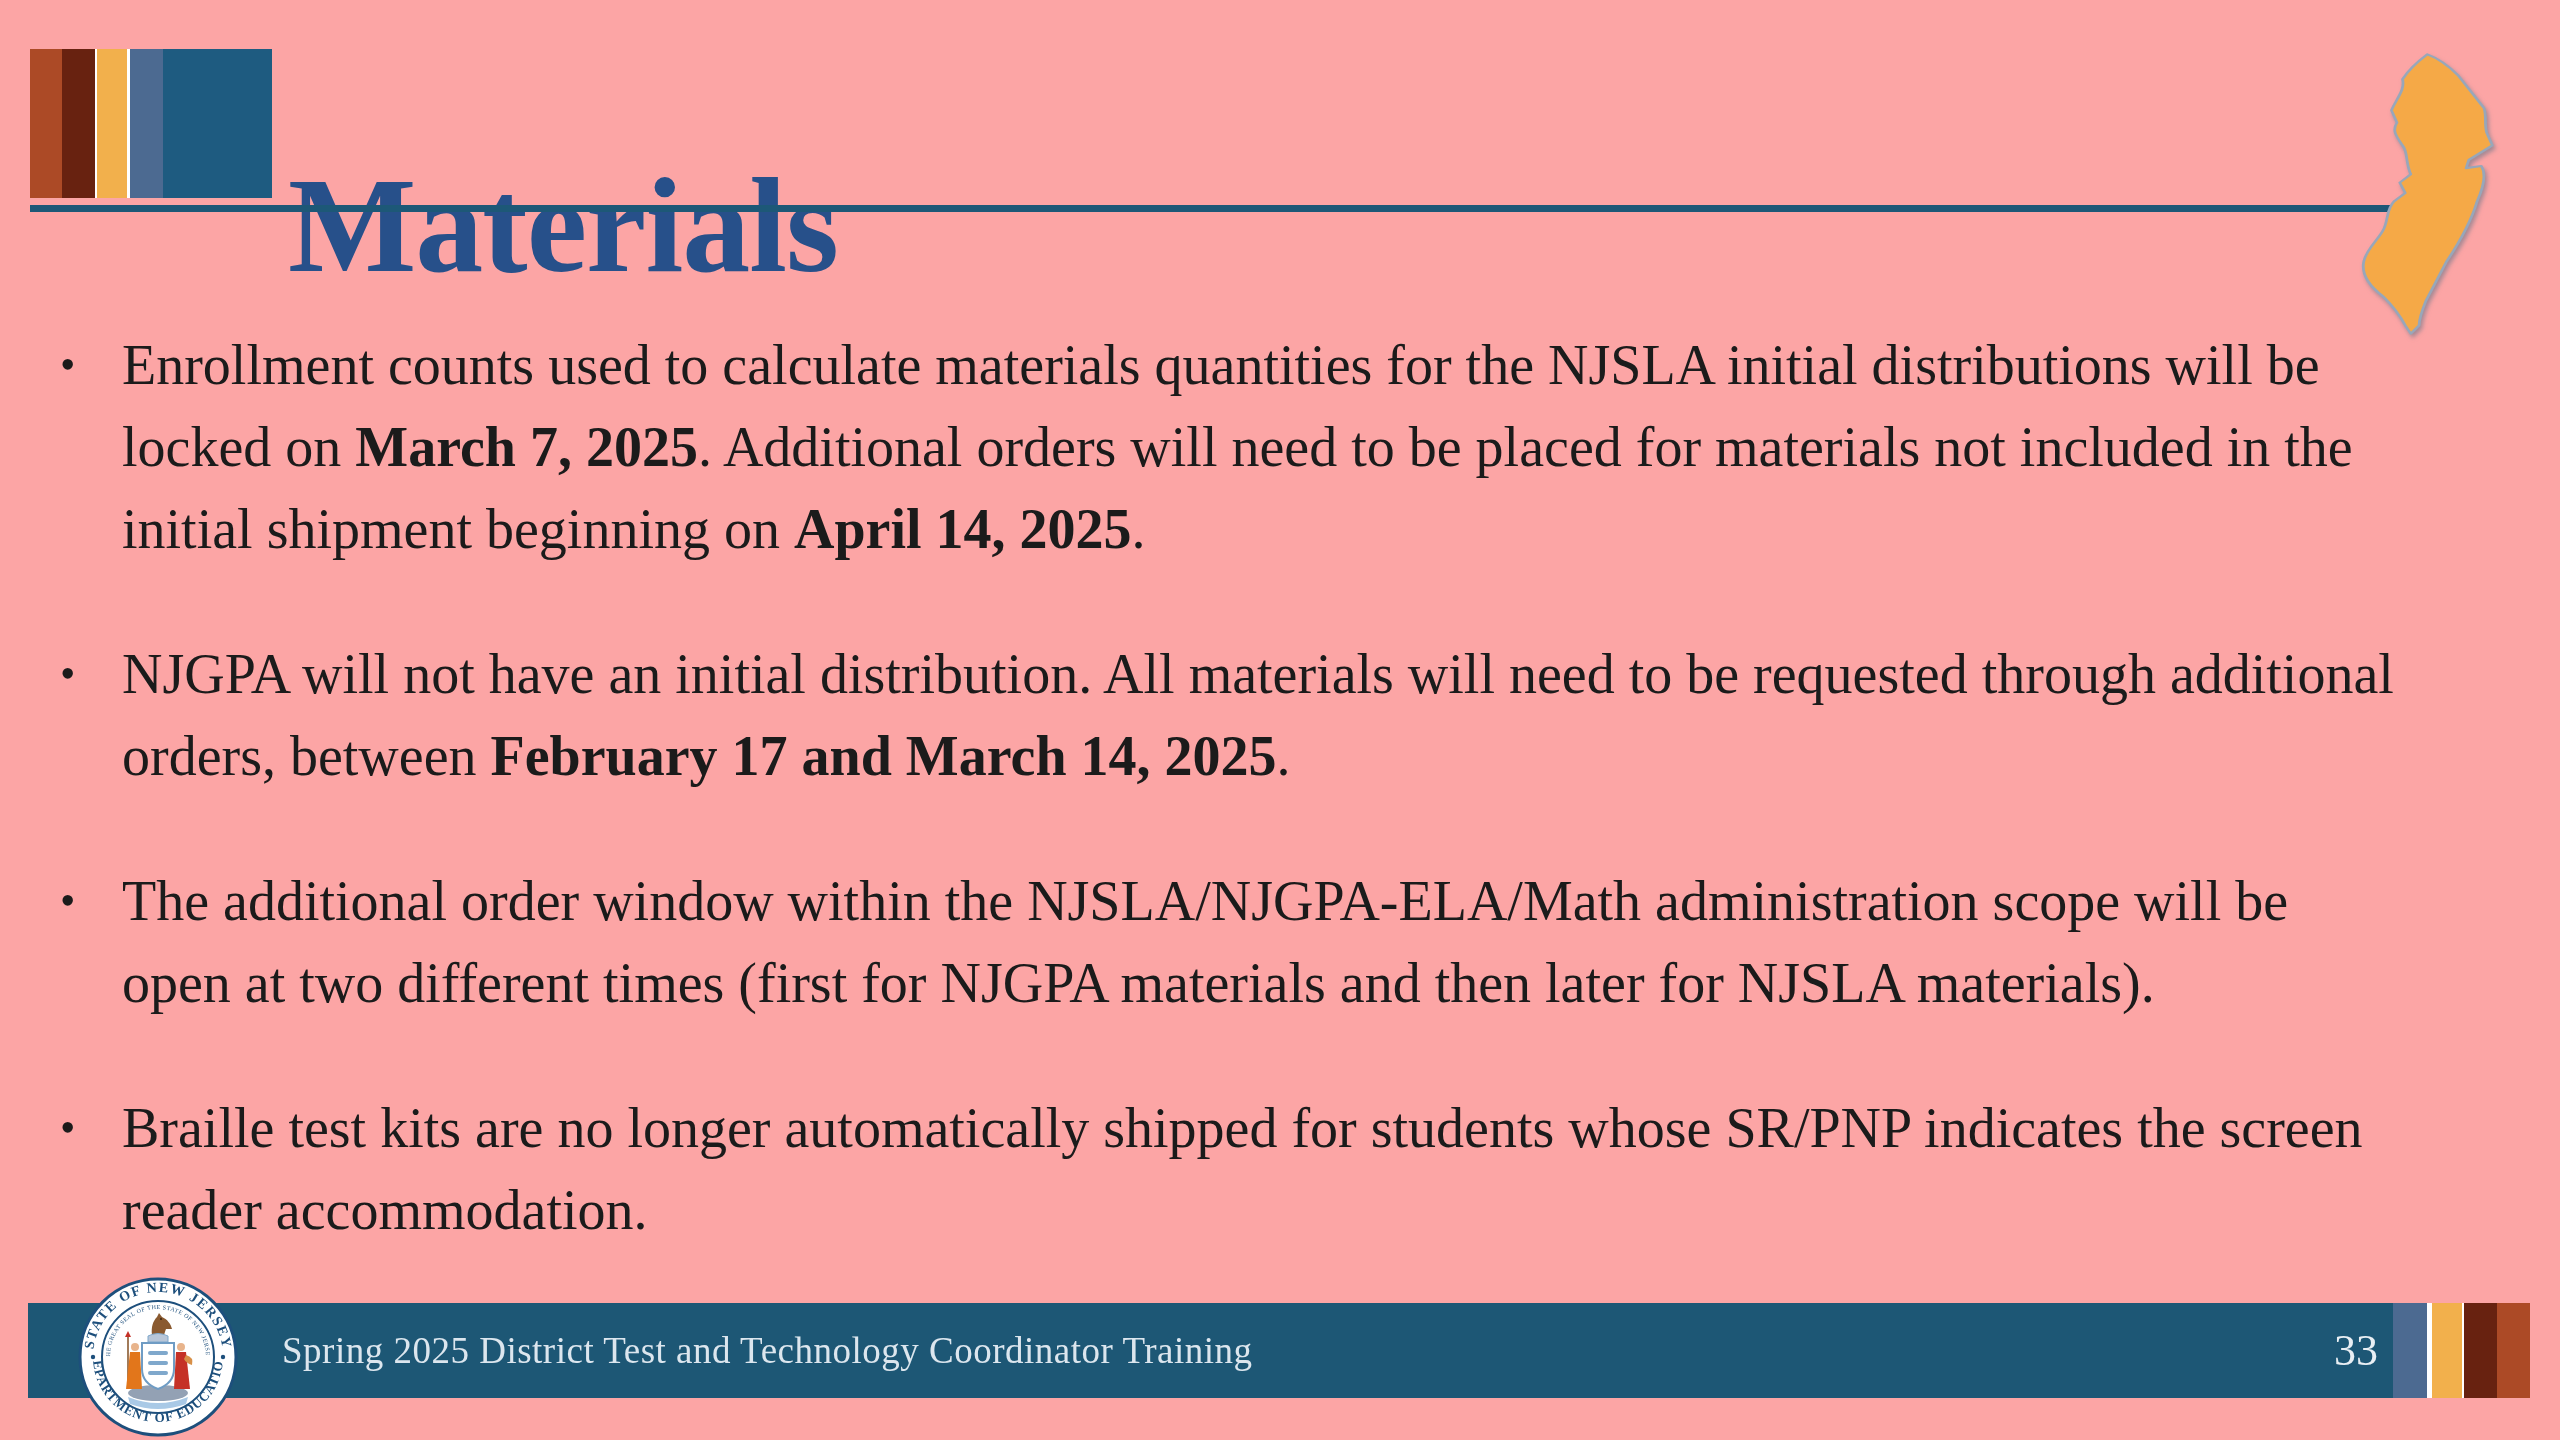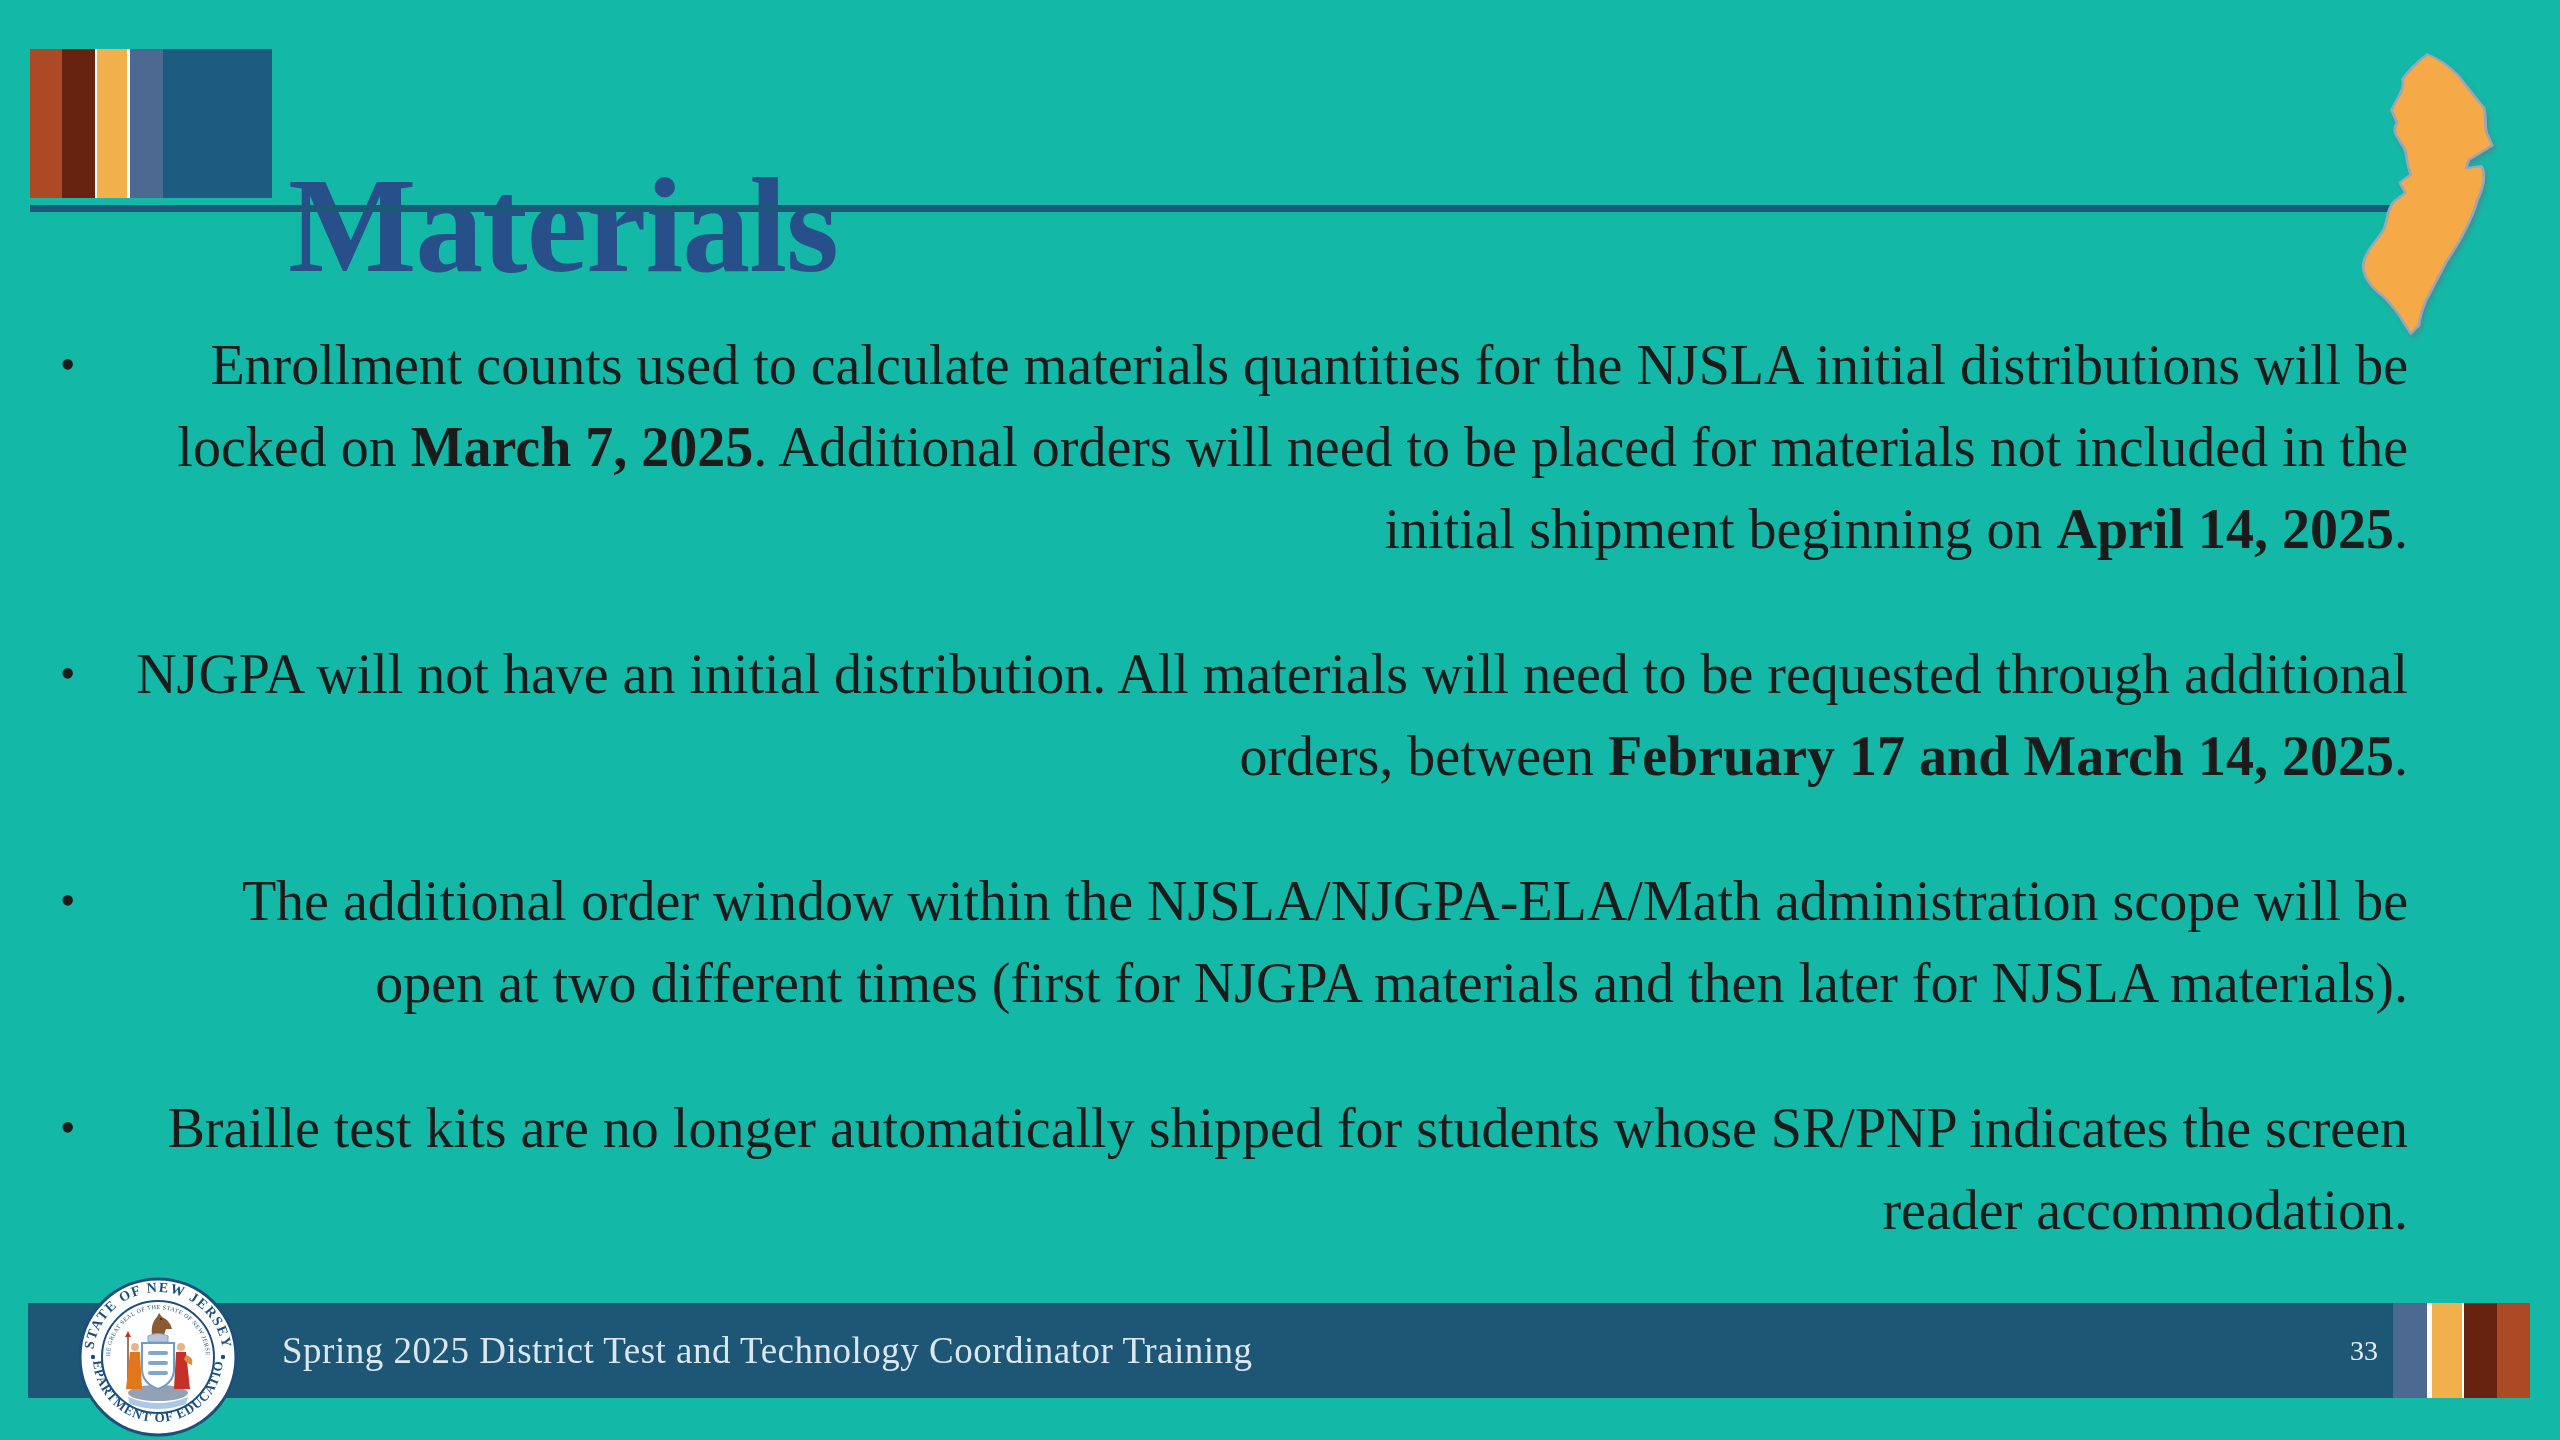--- a/index.html
+++ b/index.html
@@ -1,22 +1,21 @@
 <!DOCTYPE html>
 <html style="--rust: #AC4A26; --maroon: #682210; --gold: #F2B04C; --steel: #4C6A91; --teal: #1E5B80; --rule_teal: #1D5877; --footer_bar: #1D5775; --title_blue: #27508A; --nj_orange: #F5A947; --seal_blue: #1D4F7C;"><head>
 <meta charset="utf-8">
 <style>
   html,body{margin:0;padding:0;background:#888;}
   .slide{
     position:relative;
     width:2560px;height:1440px;
-    background:#14b8a6;
+    background:#fca5a5;
     overflow:hidden;
     font-family:"Liberation Serif", serif;
-    text-align:right;
   }
   
   .hdr-bars{position:absolute;left:30px;top:49px;height:149px;display:flex;}
   .hdr-bars .bar{height:100%;}
   .b-rust{width:32px;background:var(--rust);}
   .b-maroon{width:33px;background:var(--maroon);}
   .b-gap2{width:2px;background:#fff;}
   .b-gold{width:30px;background:var(--gold);}
   .b-gap3{width:3px;background:#fff;}
   .b-steel{width:33px;background:var(--steel);}
@@ -52,21 +51,21 @@
     width:2502px;height:95px;background:var(--footer_bar);
   }
   .footer-text{
     position:absolute;left:230px;top:0;height:95px;
     display:flex;align-items:center;
     font-size:37px;color:#dce6ee;letter-spacing:.5px;margin-left:24px;
   }
   .page-num{
     position:absolute;right:152px;top:0;height:95px;
     display:flex;align-items:center;
-    font-size:28px;color:#e9eff4;
+    font-size:44px;color:#e9eff4;
   }
   .ftr-bars{position:absolute;right:0;top:0;height:95px;display:flex;}
   .ftr-bars .bar{height:100%;}
   .f-steel{width:34px;background:var(--steel);}
   .f-gap5{width:5px;background:#fff;}
   .f-gold{width:30px;background:var(--gold);}
   .f-gap2{width:2px;background:#fff;}
   .f-maroon{width:33px;background:var(--maroon);}
   .f-rust{width:33px;background:var(--rust);}
   .seal{position:absolute;left:78px;top:1277px;z-index:6;}

